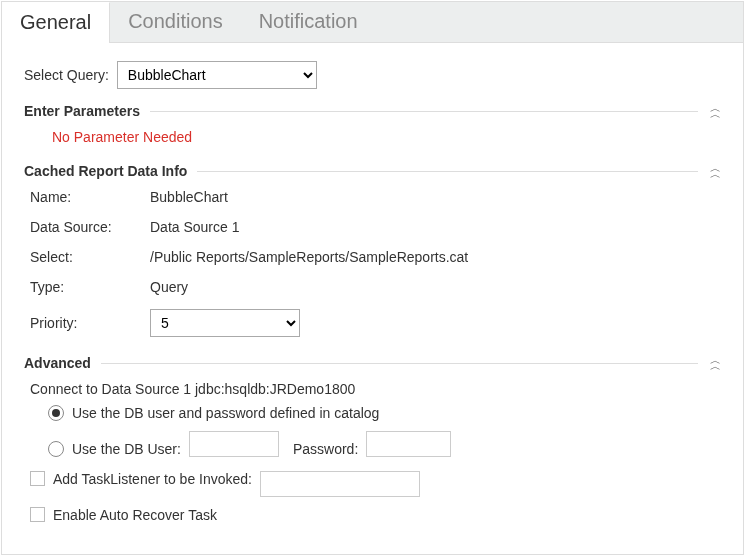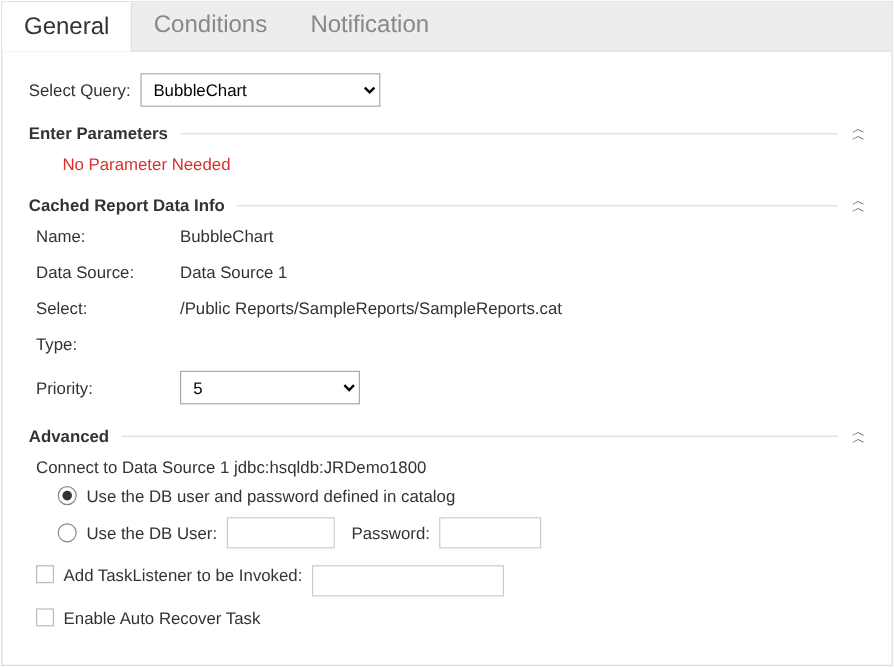--- a/index.html
+++ b/index.html
@@ -113,21 +113,21 @@
   .priority-row .info-label { width: 120px; }
   .adv-body {
     margin-top: 8px;
   }
   .connect-label {
     margin-left: 6px;
     margin-bottom: 8px;
   }
   .radio-row {
     display: flex;
-    align-items: center;
+    align-items: flex-end;
     margin-left: 24px;
     margin-bottom: 10px;
     gap: 8px;
   }
   .radio {
     width: 16px; height: 16px;
     border: 1px solid #888;
     border-radius: 50%;
     display: flex;
     align-items: center;
@@ -204,20 +204,21 @@
           </div>
       </div>
       <div class="info-grid">
         <div class="info-label">Name:</div>
         <div class="info-value">BubbleChart</div>
         <div class="info-label">Data Source:</div>
         <div class="info-value">Data Source 1</div>
         <div class="info-label">Select:</div>
         <div class="info-value">/Public Reports/SampleReports/SampleReports.cat</div>
         <div class="info-label">Type:</div>
+        <div class="info-value">Query</div>
       </div>
       <div class="priority-row">
         <span class="info-label">Priority:</span>
         <select style="width:150px">
           <option>5</option>
         </select>
       </div>
     </div>
 
     <div class="section">

